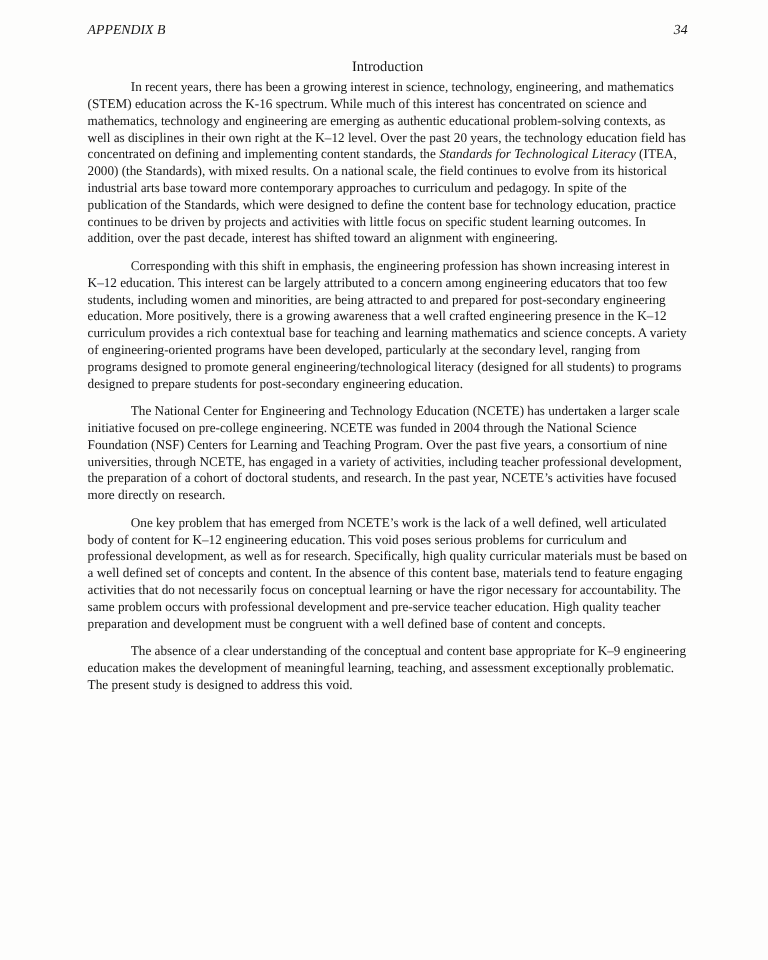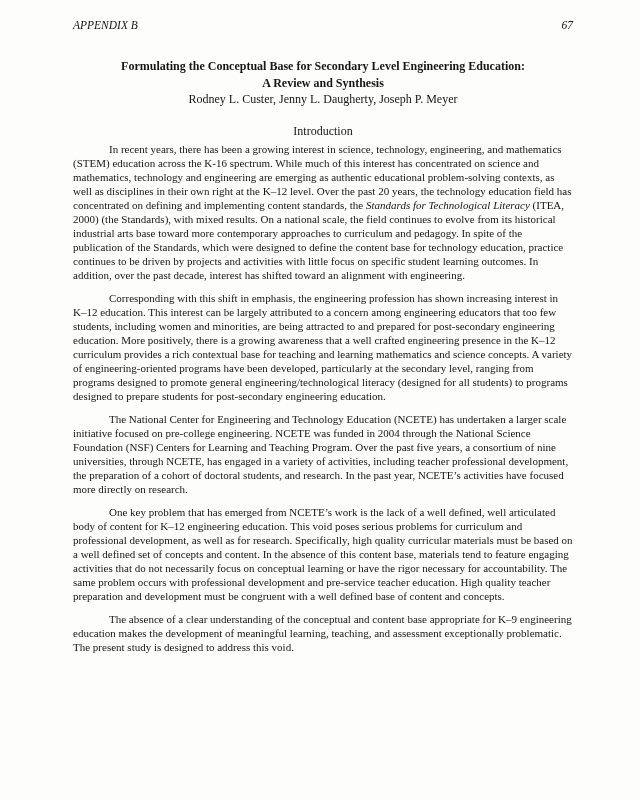--- a/index.html
+++ b/index.html
@@ -49,28 +49,23 @@
     margin-bottom: 9px;
   }
   .italic { font-style: italic; }
 </style>
 </head>
 <body>
 
 <div class="page">
   <div class="header">
     <span class="running-head">APPENDIX B</span>
-    <span class="page-number">67</span>
+    <span class="page-number">34</span>
   </div>
 
-  <div class="title-block">
-    <div class="title-line">Formulating the Conceptual Base for Secondary Level Engineering Education:</div>
-    <div class="title-line">A Review and Synthesis</div>
-    <div class="authors">Rodney L. Custer, Jenny L. Daugherty, Joseph P. Meyer</div>
-  </div>
 
   <div class="section-heading">Introduction</div>
 
   <div class="body-text">
       <p class="para"><span>In recent years, there has been a growing interest in science, technology, engineering, and mathematics (STEM) education across the K-16 spectrum. While much of this interest has concentrated on science and mathematics, technology and engineering are emerging as authentic educational problem-solving contexts, as well as disciplines in their own right at the K–12 level. Over the past 20 years, the technology education field has concentrated on defining and implementing content standards, the </span><span class="italic">Standards for Technological Literacy</span><span> (ITEA, 2000) (the Standards), with mixed results. On a national scale, the field continues to evolve from its historical industrial arts base toward more contemporary approaches to curriculum and pedagogy. In spite of the publication of the Standards, which were designed to define the content base for technology education, practice continues to be driven by projects and activities with little focus on specific student learning outcomes. In addition, over the past decade, interest has shifted toward an alignment with engineering.</span></p>
       <p class="para"><span>Corresponding with this shift in emphasis, the engineering profession has shown increasing interest in K–12 education. This interest can be largely attributed to a concern among engineering educators that too few students, including women and minorities, are being attracted to and prepared for post-secondary engineering education. More positively, there is a growing awareness that a well crafted engineering presence in the K–12 curriculum provides a rich contextual base for teaching and learning mathematics and science concepts. A variety of engineering-oriented programs have been developed, particularly at the secondary level, ranging from programs designed to promote general engineering/technological literacy (designed for all students) to programs designed to prepare students for post-secondary engineering education.</span></p>
       <p class="para"><span>The National Center for Engineering and Technology Education (NCETE) has undertaken a larger scale initiative focused on pre-college engineering. NCETE was funded in 2004 through the National Science Foundation (NSF) Centers for Learning and Teaching Program. Over the past five years, a consortium of nine universities, through NCETE, has engaged in a variety of activities, including teacher professional development, the preparation of a cohort of doctoral students, and research. In the past year, NCETE’s activities have focused more directly on research.</span></p>
       <p class="para"><span>One key problem that has emerged from NCETE’s work is the lack of a well defined, well articulated body of content for K–12 engineering education. This void poses serious problems for curriculum and professional development, as well as for research. Specifically, high quality curricular materials must be based on a well defined set of concepts and content. In the absence of this content base, materials tend to feature engaging activities that do not necessarily focus on conceptual learning or have the rigor necessary for accountability. The same problem occurs with professional development and pre-service teacher education. High quality teacher preparation and development must be congruent with a well defined base of content and concepts.</span></p>
       <p class="para"><span>The absence of a clear understanding of the conceptual and content base appropriate for K–9 engineering education makes the development of meaningful learning, teaching, and assessment exceptionally problematic. The present study is designed to address this void.</span></p>
     </div>

